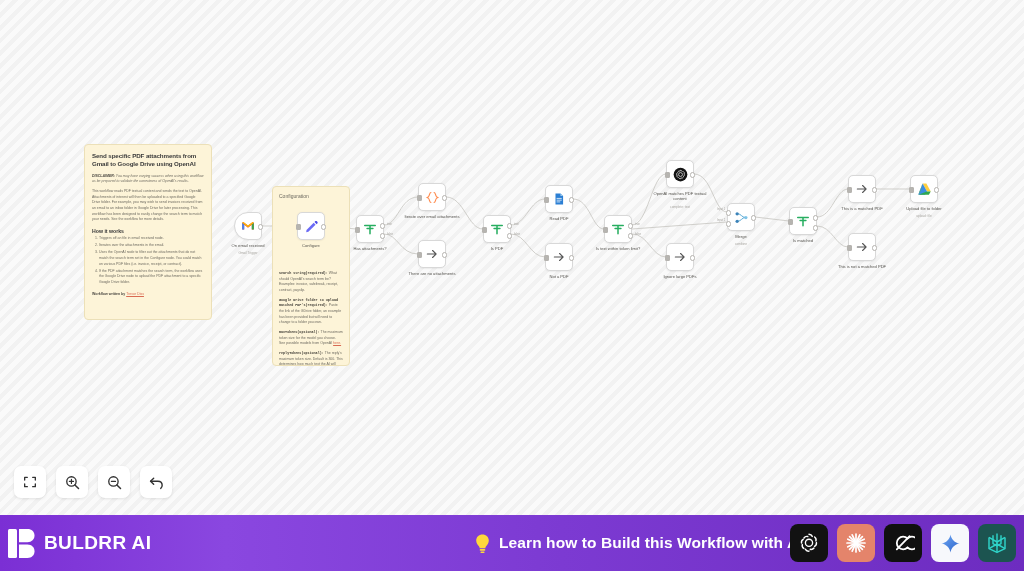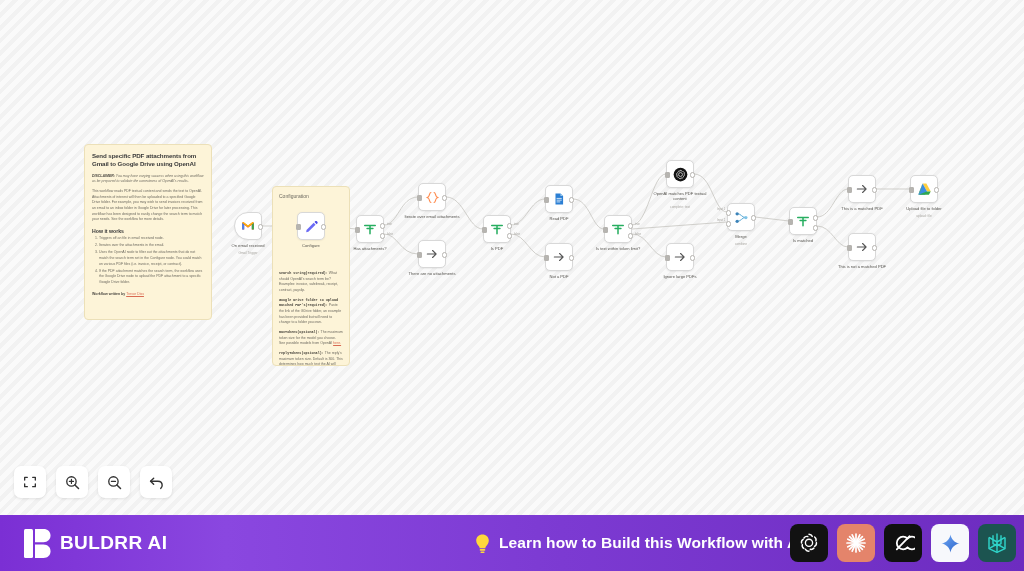--- a/index.html
+++ b/index.html
@@ -196,21 +196,21 @@
     left: 0; top: 515px;
     width: 1024px; height: 56px;
     background: linear-gradient(90deg, #7b2fd4 0%, #8a47e0 22%, #7c3ad2 55%, #6d2cc0 100%);
     display: flex;
     align-items: center;
   }
   #brand {
     display: flex;
     align-items: center;
     gap: 9px;
-    margin-left: 24px;
+    margin-left: 8px;
   }
   #brand-name {
     color: #ffffff;
     font-size: 19px;
     font-weight: bold;
     letter-spacing: 0.4px;
   }
   #cta {
     position: absolute;
     left: 474px;

